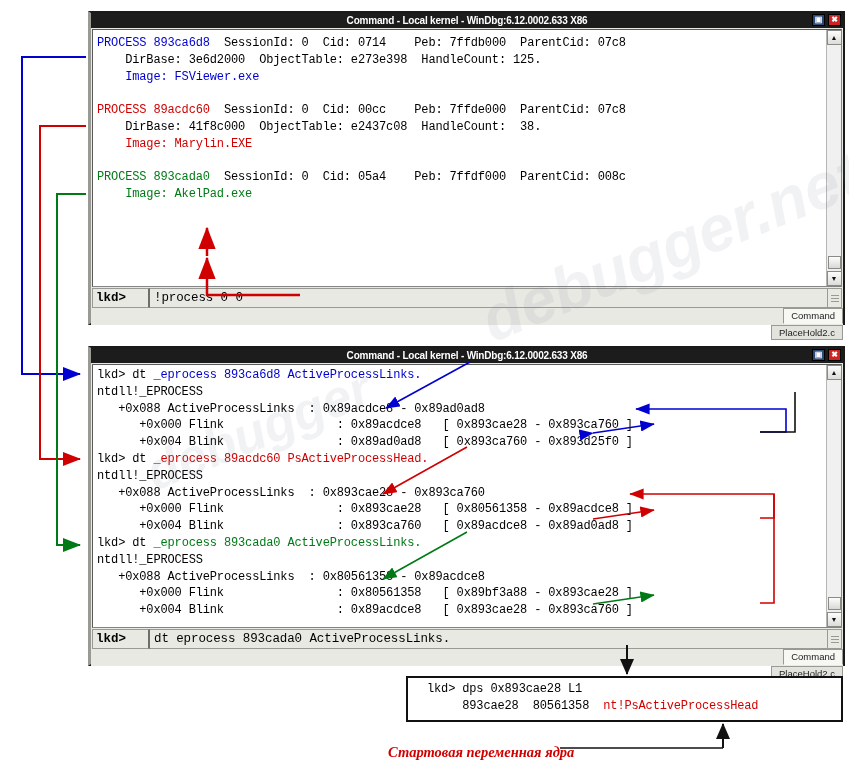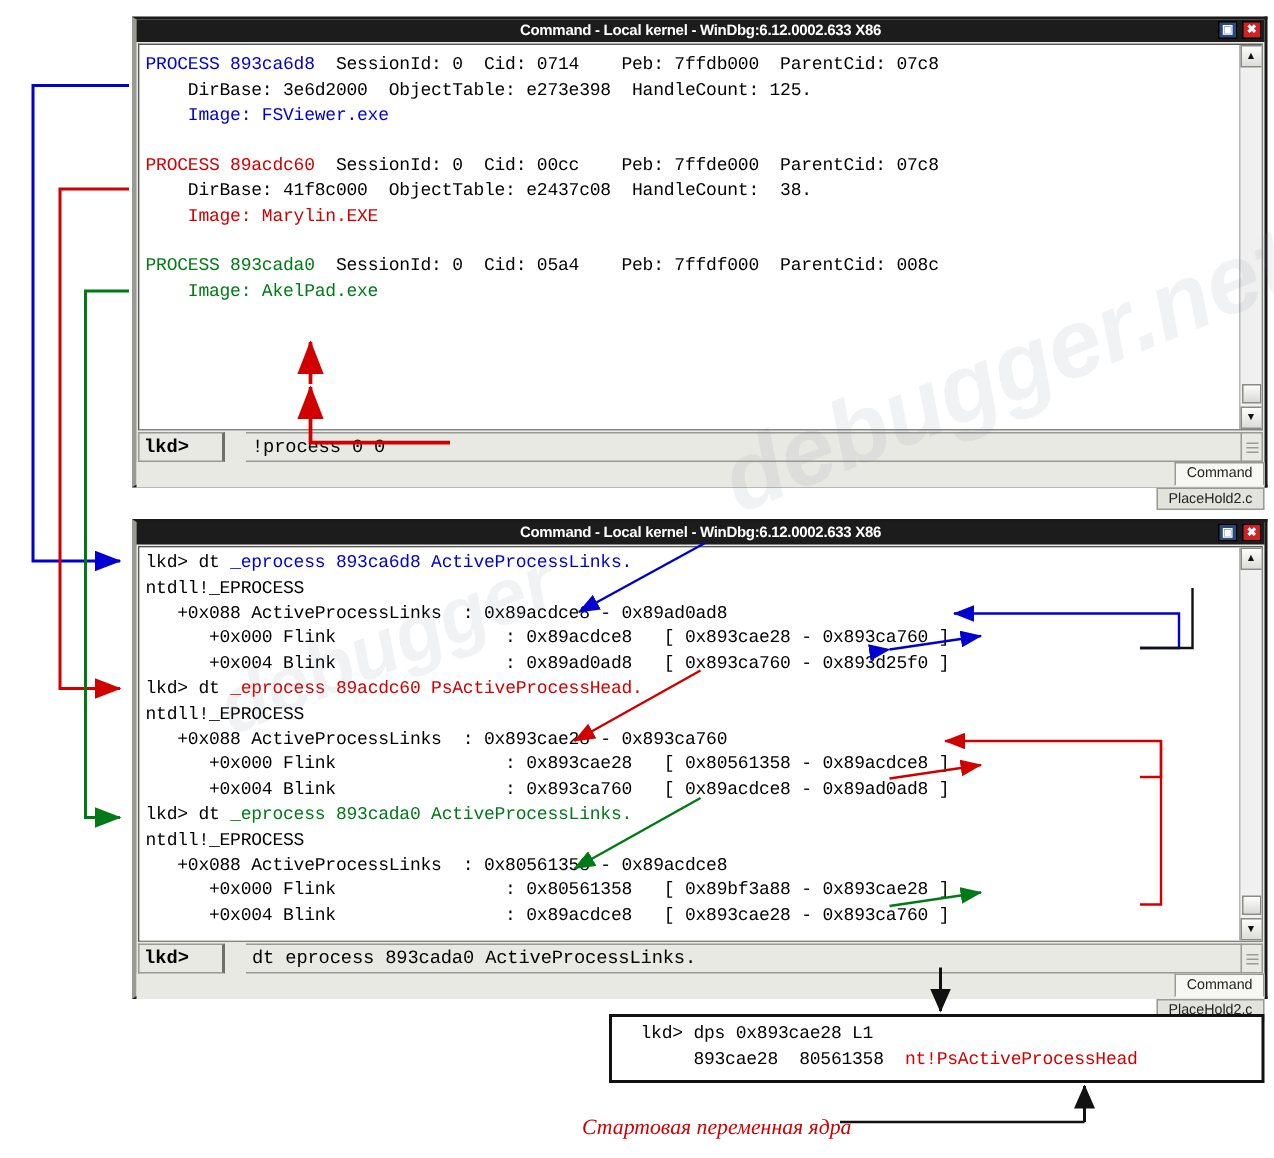--- a/index.html
+++ b/index.html
@@ -119,21 +119,20 @@
   .prompt-input {
     flex: 1;
     background: #e9e9e4;
     border: 1px solid #9a9a94;
     border-left: none;
     font-family: "Liberation Mono", monospace;
     font-size: 12.5px;
     display: flex; align-items: center;
     padding-left: 4px;
     letter-spacing: -0.1px;
-    margin-left: 14px;
   }
   .prompt-grip {
     width: 14px; background:#e9e9e4;
     border: 1px solid #9a9a94; border-left:none;
     display:flex;flex-direction:column;justify-content:center;gap:2px;align-items:center;
   }
   .prompt-grip i { display:block; width:8px;height:1px;background:#9a9a94;}
 
   
   .tabbar {
@@ -168,21 +167,21 @@
     border: 2px solid #111;
     background: #fff;
     padding: 3px 6px 4px 6px;
   }
   .callout .con-line { padding-left: 0; }
 
   .caption {
     position: absolute;
     color: #d00000;
     font-family: "Liberation Serif", serif;
-    font-weight: normal;
+    font-weight: bold;
     font-style: italic;
     font-size: 14.5px;
     white-space: nowrap;
     text-align: center;
   }
 
   svg.overlay {
     position: absolute; left:0; top:0;
     width: 849px; height: 772px;
     pointer-events: none;

